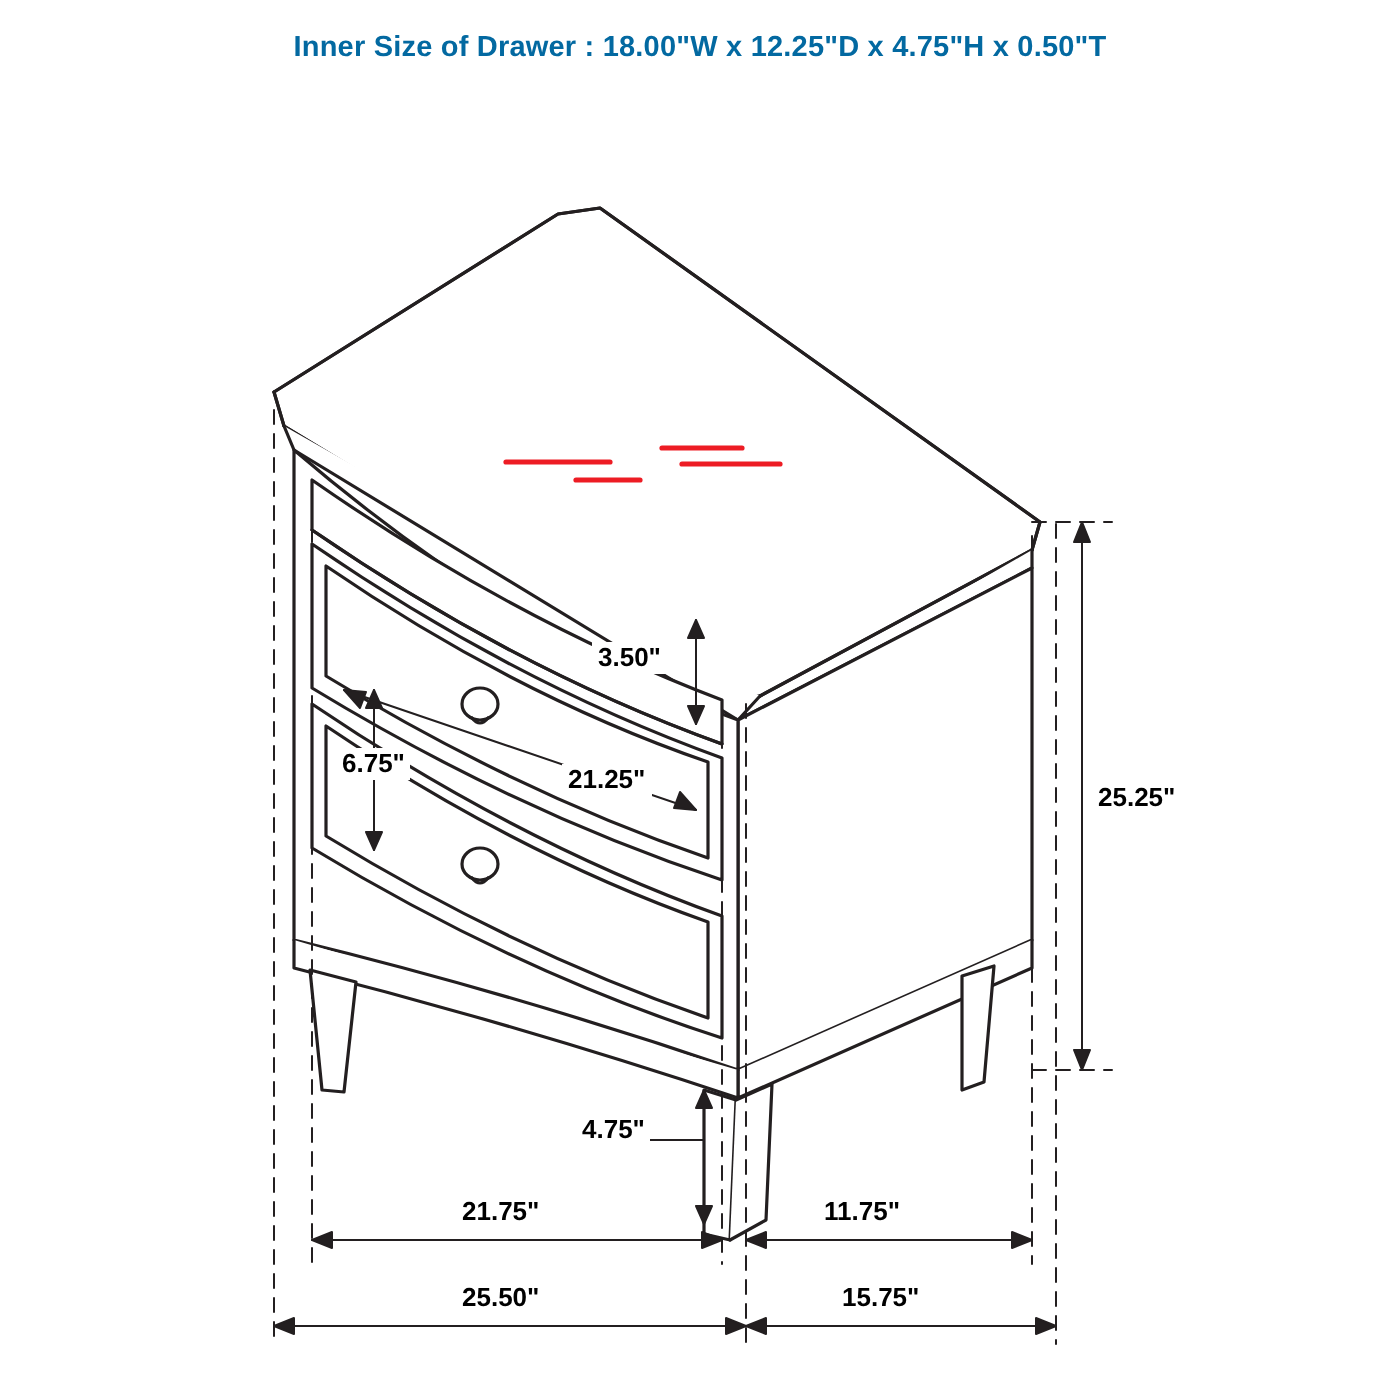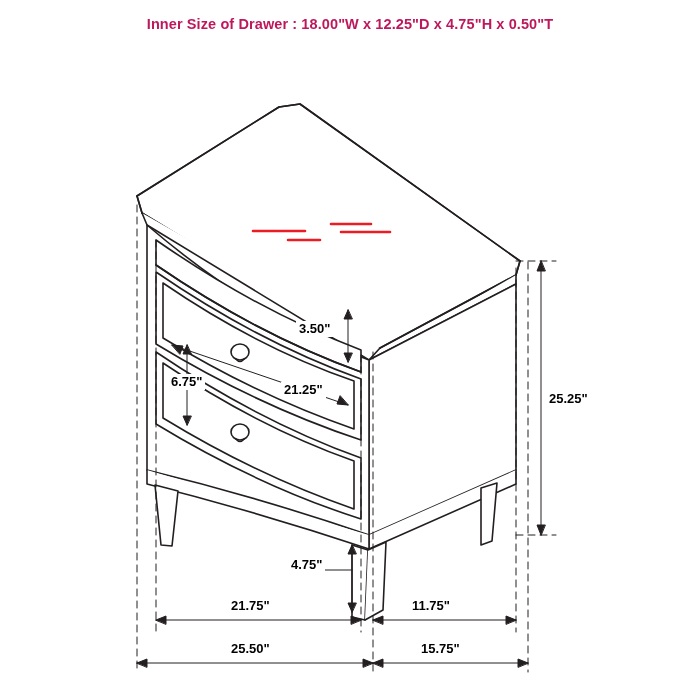--- a/index.html
+++ b/index.html
@@ -22,21 +22,21 @@
   }
   #title {
     position: absolute;
     top: 16px;
     left: 0;
     width: 700px;
     text-align: center;
     font-size: 14.5px;
     font-weight: bold;
     letter-spacing: 0.1px;
-    color: #be185d;
+    color: #0369a1;
   }
   svg#diagram {
     position: absolute;
     top: 0;
     left: 0;
     width: 700px;
     height: 700px;
   }
   .dimlabel {
     position: absolute;

